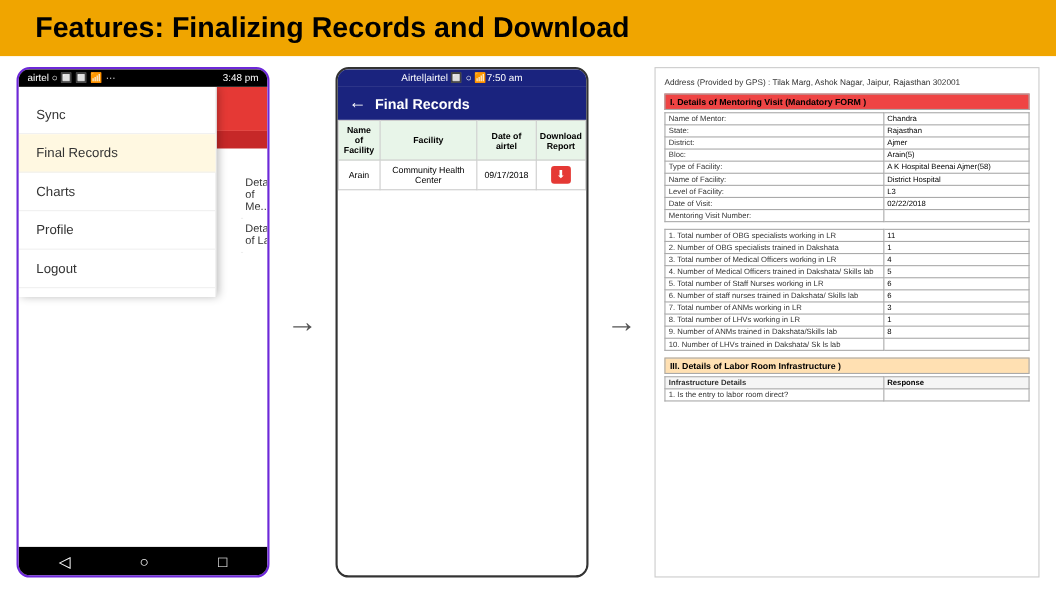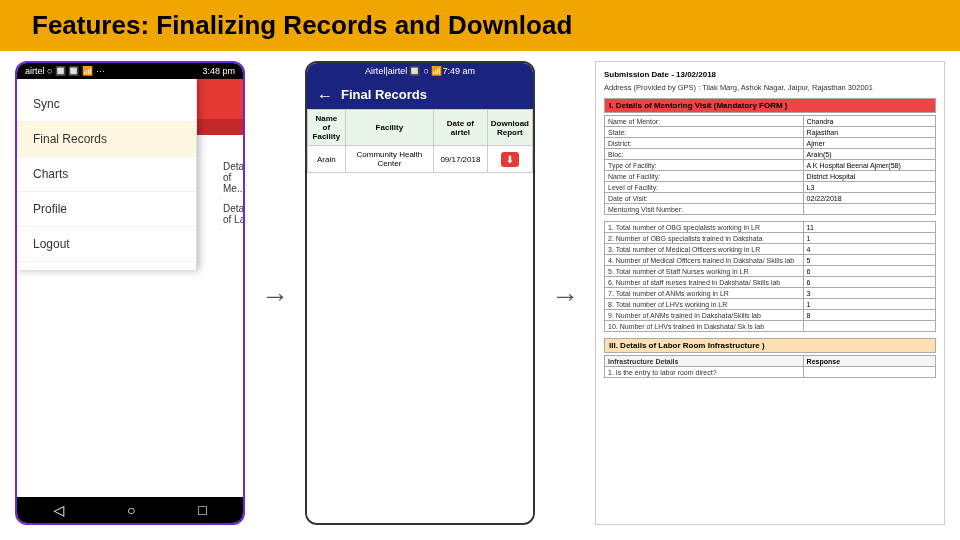--- a/index.html
+++ b/index.html
@@ -326,21 +326,21 @@
     </div>
   </div>
 
   <div class="arrow-container">
     <span>→</span>
   </div>
 
   <div class="phone-mockup2">
     <div class="phone2-status">
       <span>Airtel|airtel 🔲 ○ 📶</span>
-      <span>7:49 am</span>
+      <span>7:50 am</span>
     </div>
     <div class="phone2-header">
       <span class="back-arrow">←</span>
       <span>Final Records</span>
     </div>
     <div class="phone2-screen">
       <table class="records-table">
         <thead>
           <tr>
             <th>Name of<br>Facility</th>
@@ -361,21 +361,20 @@
         </tbody>
       </table>
     </div>
   </div>
 
   <div class="arrow-container">
     <span>→</span>
   </div>
 
   <div class="doc-panel">
-    <div class="doc-submission-date">Submission Date - 13/02/2018</div>
     <div class="doc-address">Address (Provided by GPS) : Tilak Marg, Ashok Nagar, Jaipur, Rajasthan 302001</div>
 
     <div class="doc-section-title">I. Details of Mentoring Visit (Mandatory FORM )</div>
     <table class="doc-table">
       <tbody id="section1-body">
           <tr>
             <td>Name of Mentor:</td>
             <td>Chandra</td>
           </tr>
           <tr>

